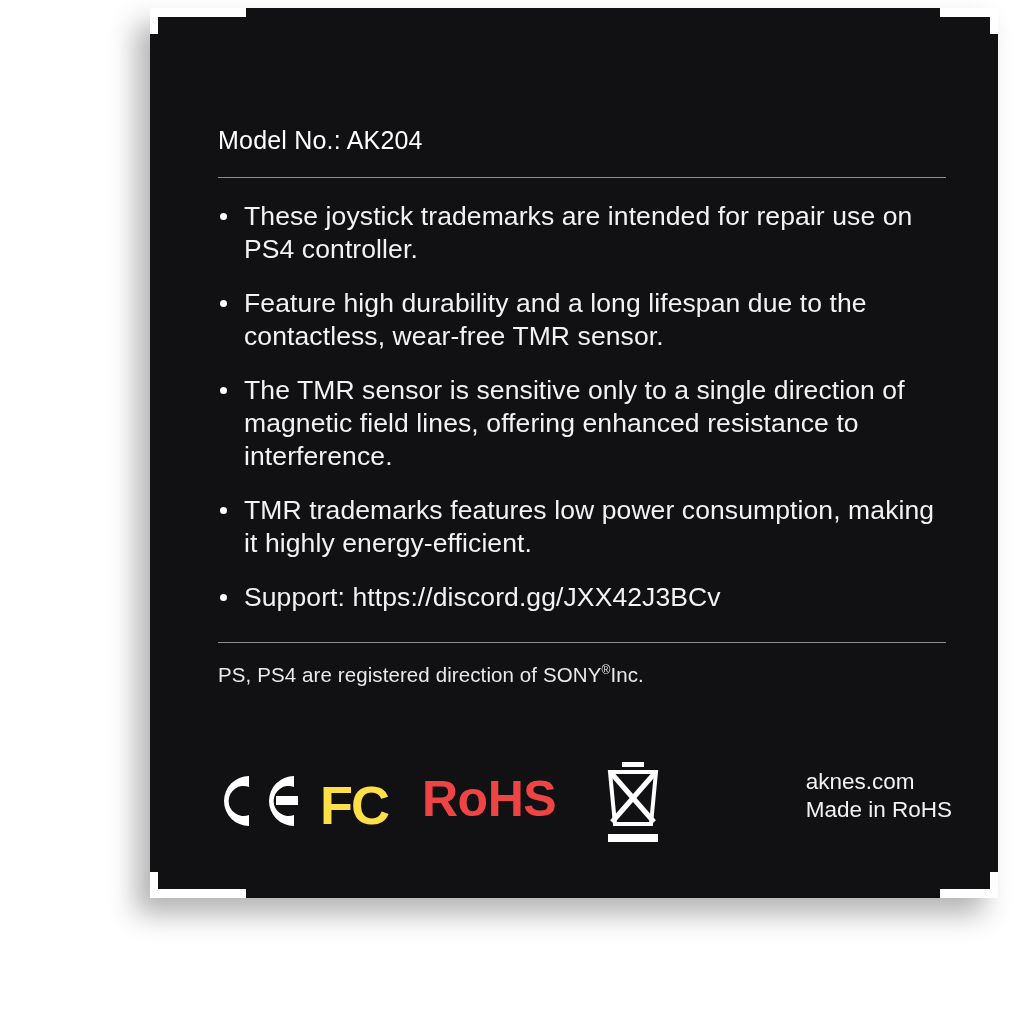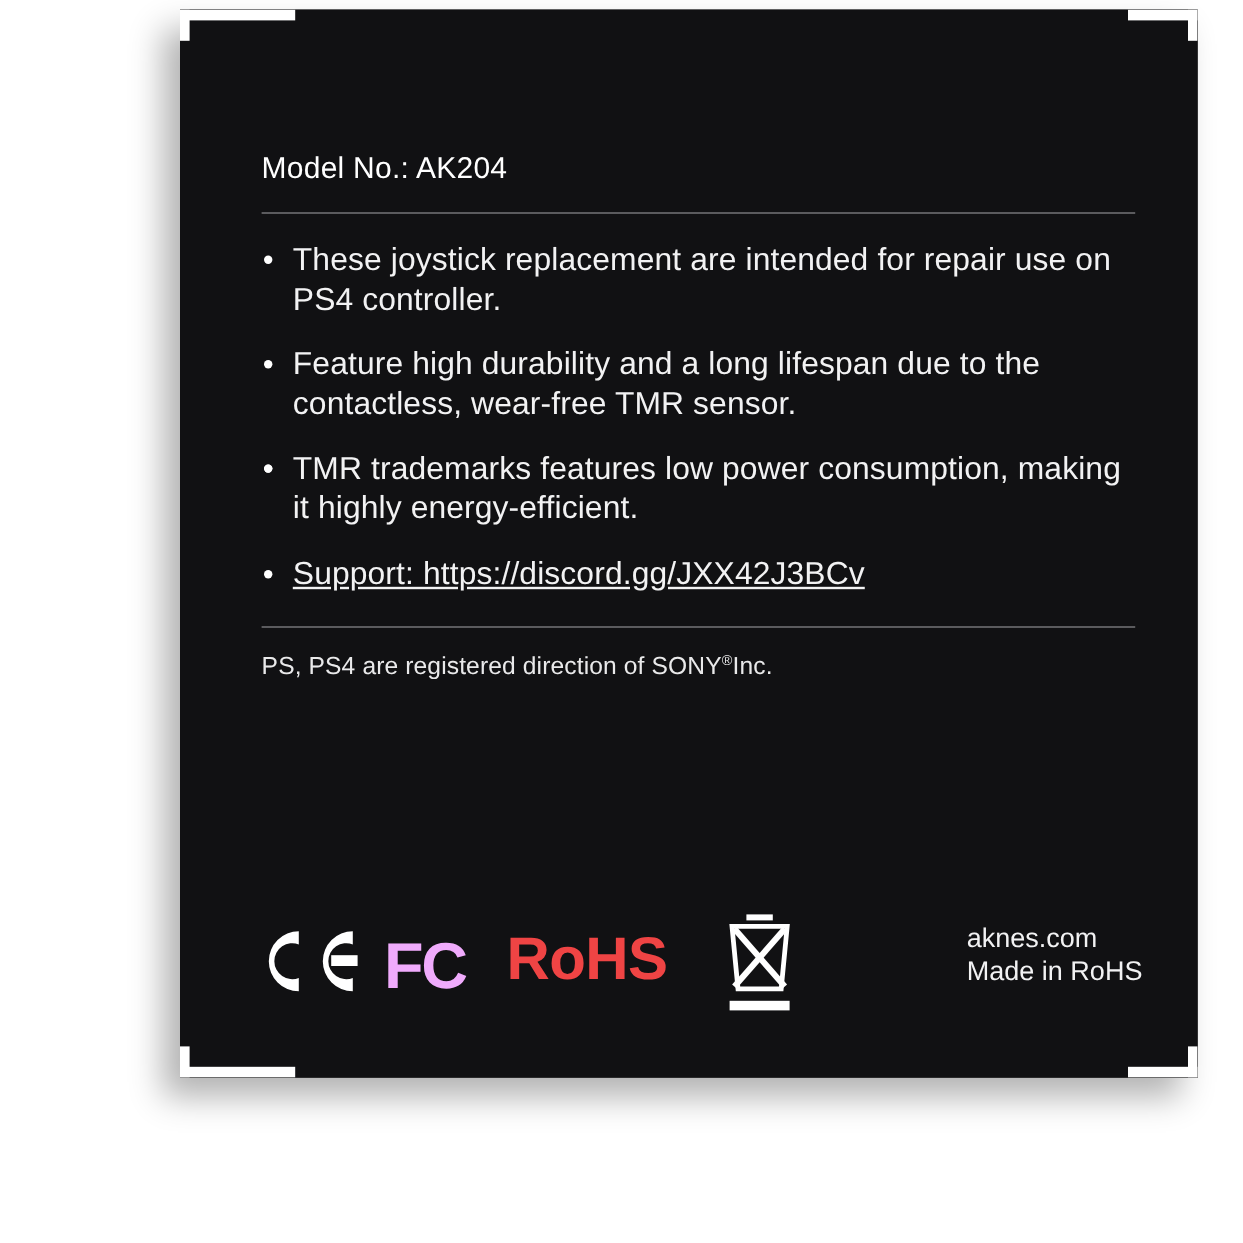--- a/index.html
+++ b/index.html
@@ -86,21 +86,21 @@
 
   .bullets li {
     position: relative;
     padding-left: 26px;
     margin-bottom: 22px;
     font-size: 26.5px;
     line-height: 1.23;
     color: #f2f2f3;
     letter-spacing: 0.1px;
   }
-  .bullets li:last-child { margin-bottom: 0; text-decoration: underline; }
+  .bullets li:last-child { margin-bottom: 0; }
 
   .bullets li .dot {
     position: absolute;
     left: 2px;
     top: 13px;
     width: 7px;
     height: 7px;
     border-radius: 50%;
     background: #ffffff;
   }
@@ -137,21 +137,21 @@
     height: 62px;
   }
 
   .fcc-mark {
     position: absolute;
     left: 170px;
     top: 12px;
     font-size: 54px;
     font-weight: 700;
     letter-spacing: -2px;
-    color: #f0abfc;
+    color: #fde047;
     font-family: "Liberation Sans", sans-serif;
   }
 
   .rohs-mark {
     position: absolute;
     left: 272px;
     top: 8px;
     font-size: 50px;
     font-weight: 700;
     color: #ef4444;
@@ -196,28 +196,29 @@
 
     <div class="content">
 
       <div class="model-line">Model No.: AK204</div>
 
       <div class="rule"></div>
 
       <ul class="bullets">
         <li>
           <span class="dot"></span>
-          <span>These joystick replacement are intended for repair use on PS4 controller.</span>
+          <span>These joystick trademarks are intended for repair use on PS4 controller.</span>
         </li>
         <li>
           <span class="dot"></span>
           <span>Feature high durability and a long lifespan due to the contactless, wear-free TMR sensor.</span>
         </li>
         <li>
           <span class="dot"></span>
+          <span>The TMR sensor is sensitive only to a single direction of magnetic field lines, offering enhanced resistance to interference.</span>
         </li>
         <li>
           <span class="dot"></span>
           <span>TMR trademarks features low power consumption, making it highly energy-efficient.</span>
         </li>
         <li>
           <span class="dot"></span>
           <span>Support: https://discord.gg/JXX42J3BCv</span>
         </li>
       </ul>

